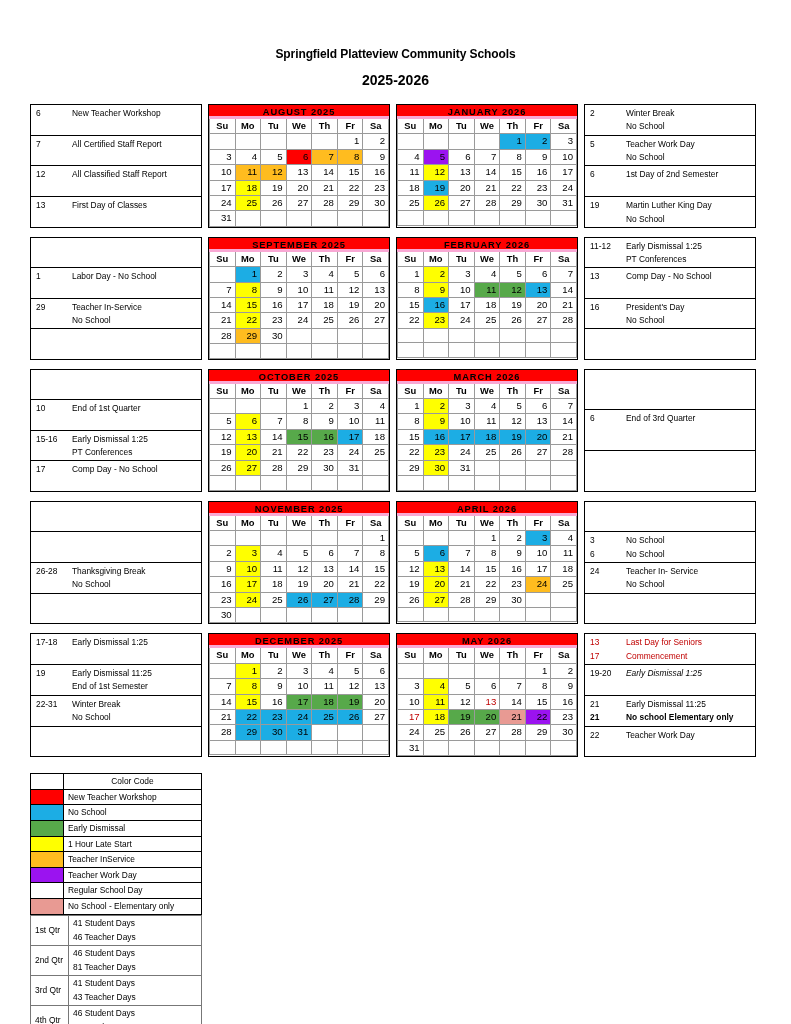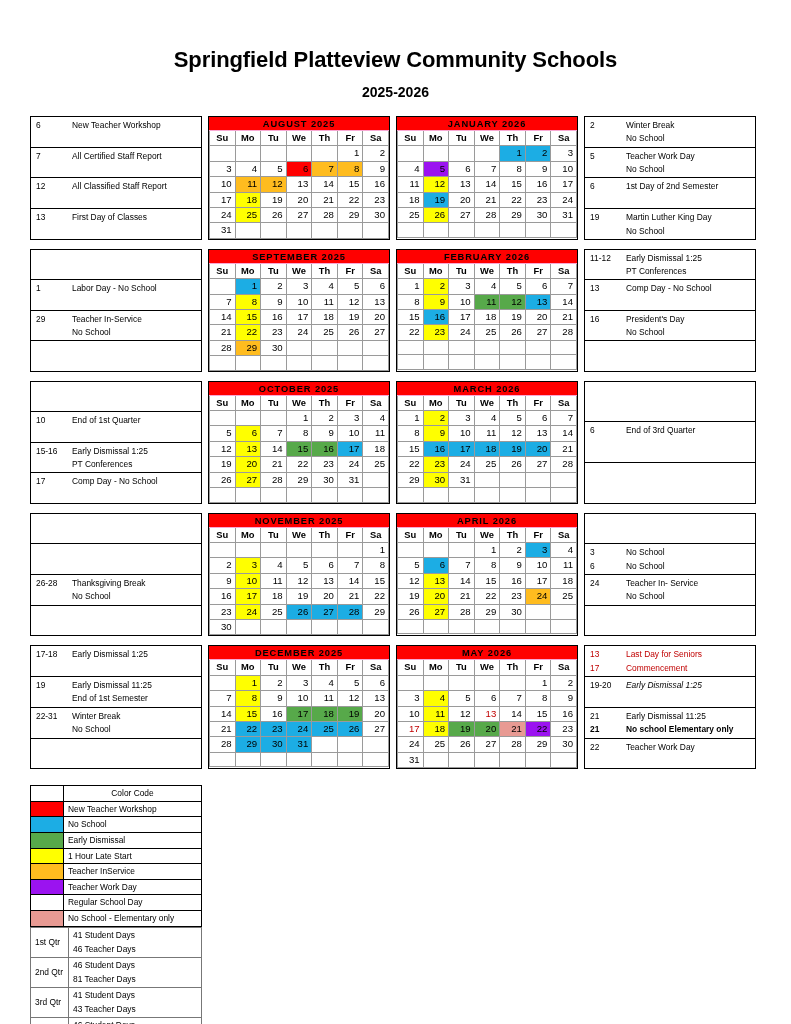--- a/index.html
+++ b/index.html
@@ -11,21 +11,21 @@
     width: 791px; height: 1024px;
     font-family: "Liberation Sans", sans-serif;
     color: #000000;
     position: relative;
     overflow: hidden;
   }
   .page { padding: 0 30px; }
 
   .title-block { text-align: center; padding-top: 47px; }
   .school-title {
-    font-size: 22px; font-weight: bold; letter-spacing: -0.1px;
+    font-size: 12px; font-weight: bold; letter-spacing: -0.1px;
   }
   .school-year {
     font-size: 14px; font-weight: bold; margin-top: 11px;
   }
 
   
   .cal-row {
     display: flex;
     gap: 6px;
     margin-top: 9px;
@@ -64,21 +64,21 @@
   }
   .month-title {
     background: #FF0000;
     color: #000;
     text-align: center;
     font-weight: bold;
     font-size: 9.3px;
     letter-spacing: 0.9px;
     line-height: 14px;
     height: 14px;
-    border-bottom: 1px solid #f9a8d4;
+    border-bottom: 3px solid #f9a8d4;
   }
   table.mtab {
     border-collapse: collapse;
     width: 100%;
     table-layout: fixed;
   }
   table.mtab th, table.mtab td {
     border: 0.8px solid #9a9a9a;
     height: 14.4px;
     text-align: right;

